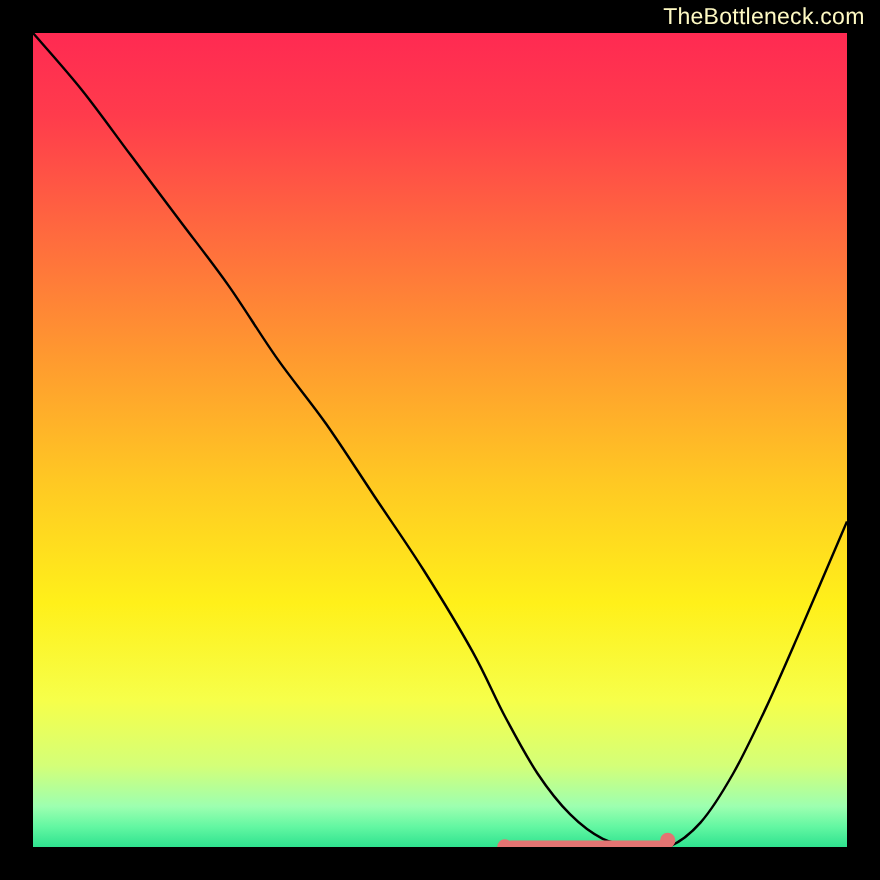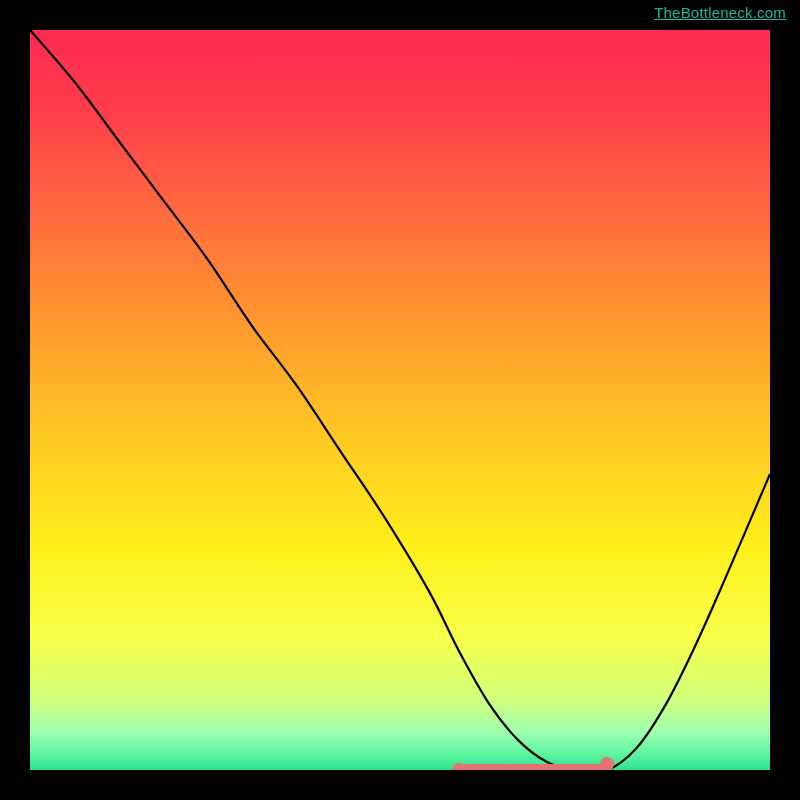--- a/index.html
+++ b/index.html
@@ -46,25 +46,24 @@
   }
   .flat-dot {
     position: absolute;
     background: #e37472;
     border-radius: 50%;
   }
   .watermark {
     position: absolute;
     top: 4px;
     right: 14px;
-    color: #14b8a6;
-    font-size: 15px;
+    color: #fef9c3;
+    font-size: 21px;
     font-weight: 500;
     letter-spacing: 0.2px;
-    text-decoration: underline;
   }
 </style>
 </head>
 <body>
 
 <div class="frame">
 
   <div class="plot-area">
 
     <svg class="gradient-bg" viewBox="0 0 740 740" preserveAspectRatio="none">

